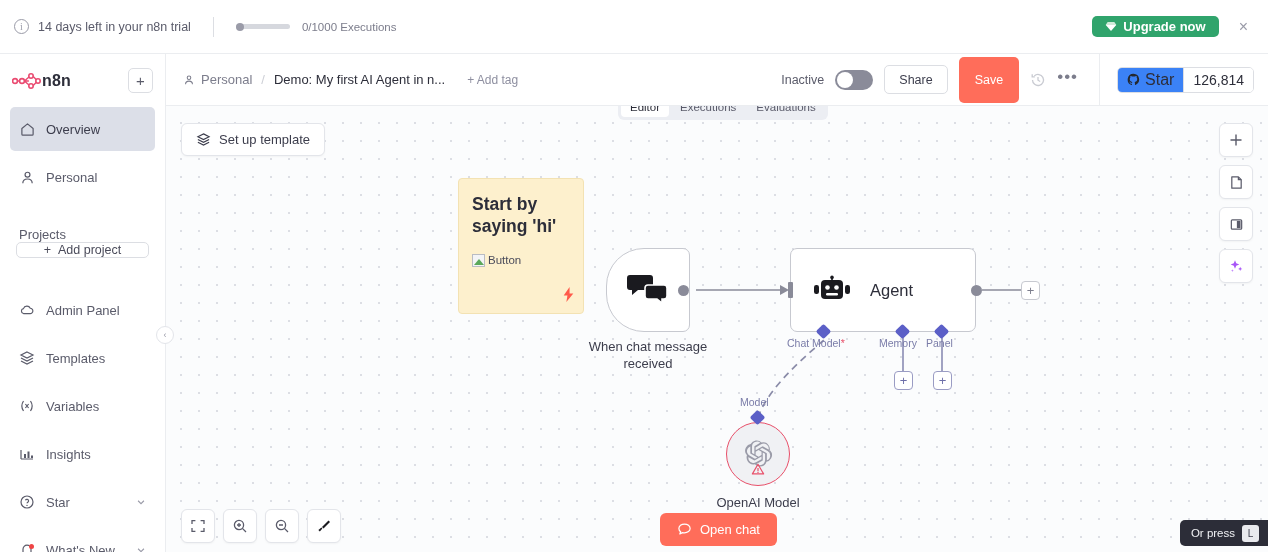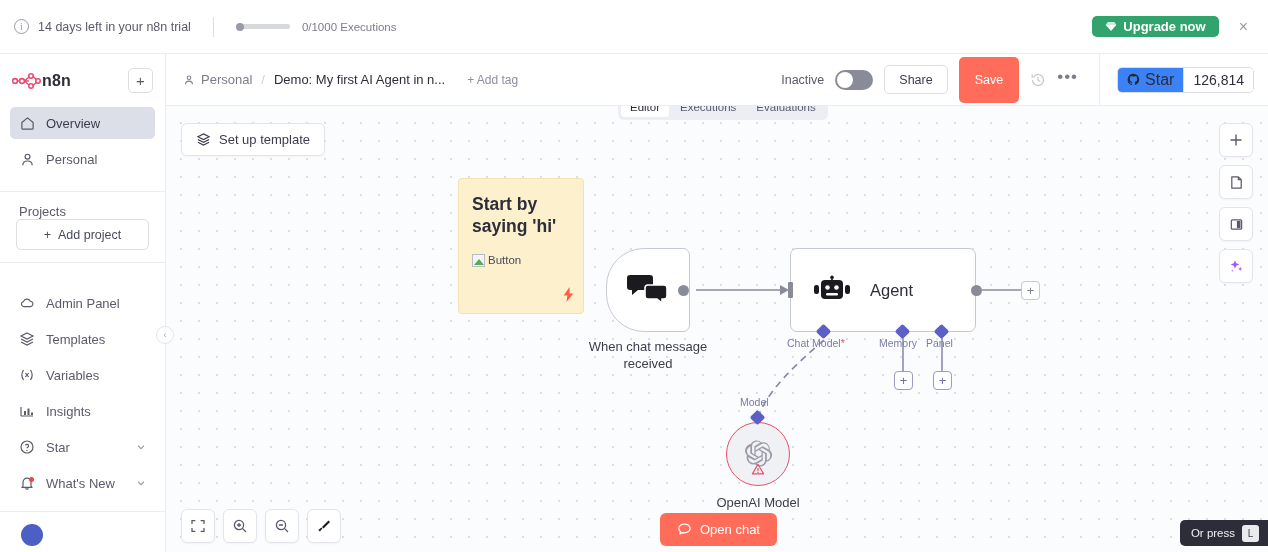--- a/index.html
+++ b/index.html
@@ -49,21 +49,21 @@
   .sb-top { padding: 14px 12px 8px 12px; display: flex; align-items: center; }
   .brand { display: flex; align-items: center; }
   .brand-name { font-size: 16px; font-weight: bold; color: #2d2e3a; letter-spacing: .2px; }
   .btn-plus-sq {
     margin-left: auto; width: 25px; height: 25px; border: 1px solid #dcdee3;
     border-radius: 5px; background: #fff; color: #5a5b6a; font-size: 15px;
     display: flex; align-items: center; justify-content: center; cursor: pointer;
   }
   .sb-nav { padding: 6px 10px 0 10px; }
   .sb-item {
-    display: flex; align-items: center; gap: 11px; height: 32px;
+    display: flex; align-items: center; gap: 11px; height: 44px;
     padding: 8px 9px; border-radius: 5px; font-size: 13px; color: #5a5b6a;
     cursor: pointer; margin-bottom: 4px;
   }
   .sb-item.active { background: #dcdfe8; color: #3c3d4c; }
   .sb-ico { width: 16px; height: 16px; display: flex; align-items: center;
     justify-content: center; flex: 0 0 16px; }
   .sb-sep { height: 1px; background: #ebedf0; margin: 12px 0; }
   .sb-section-title { font-size: 13px; color: #5a5b6a; padding: 0 19px; }
   .btn-add-project {
     margin: 0 16px; height: 31px; border: 1px solid #dcdee3; border-radius: 5px;

